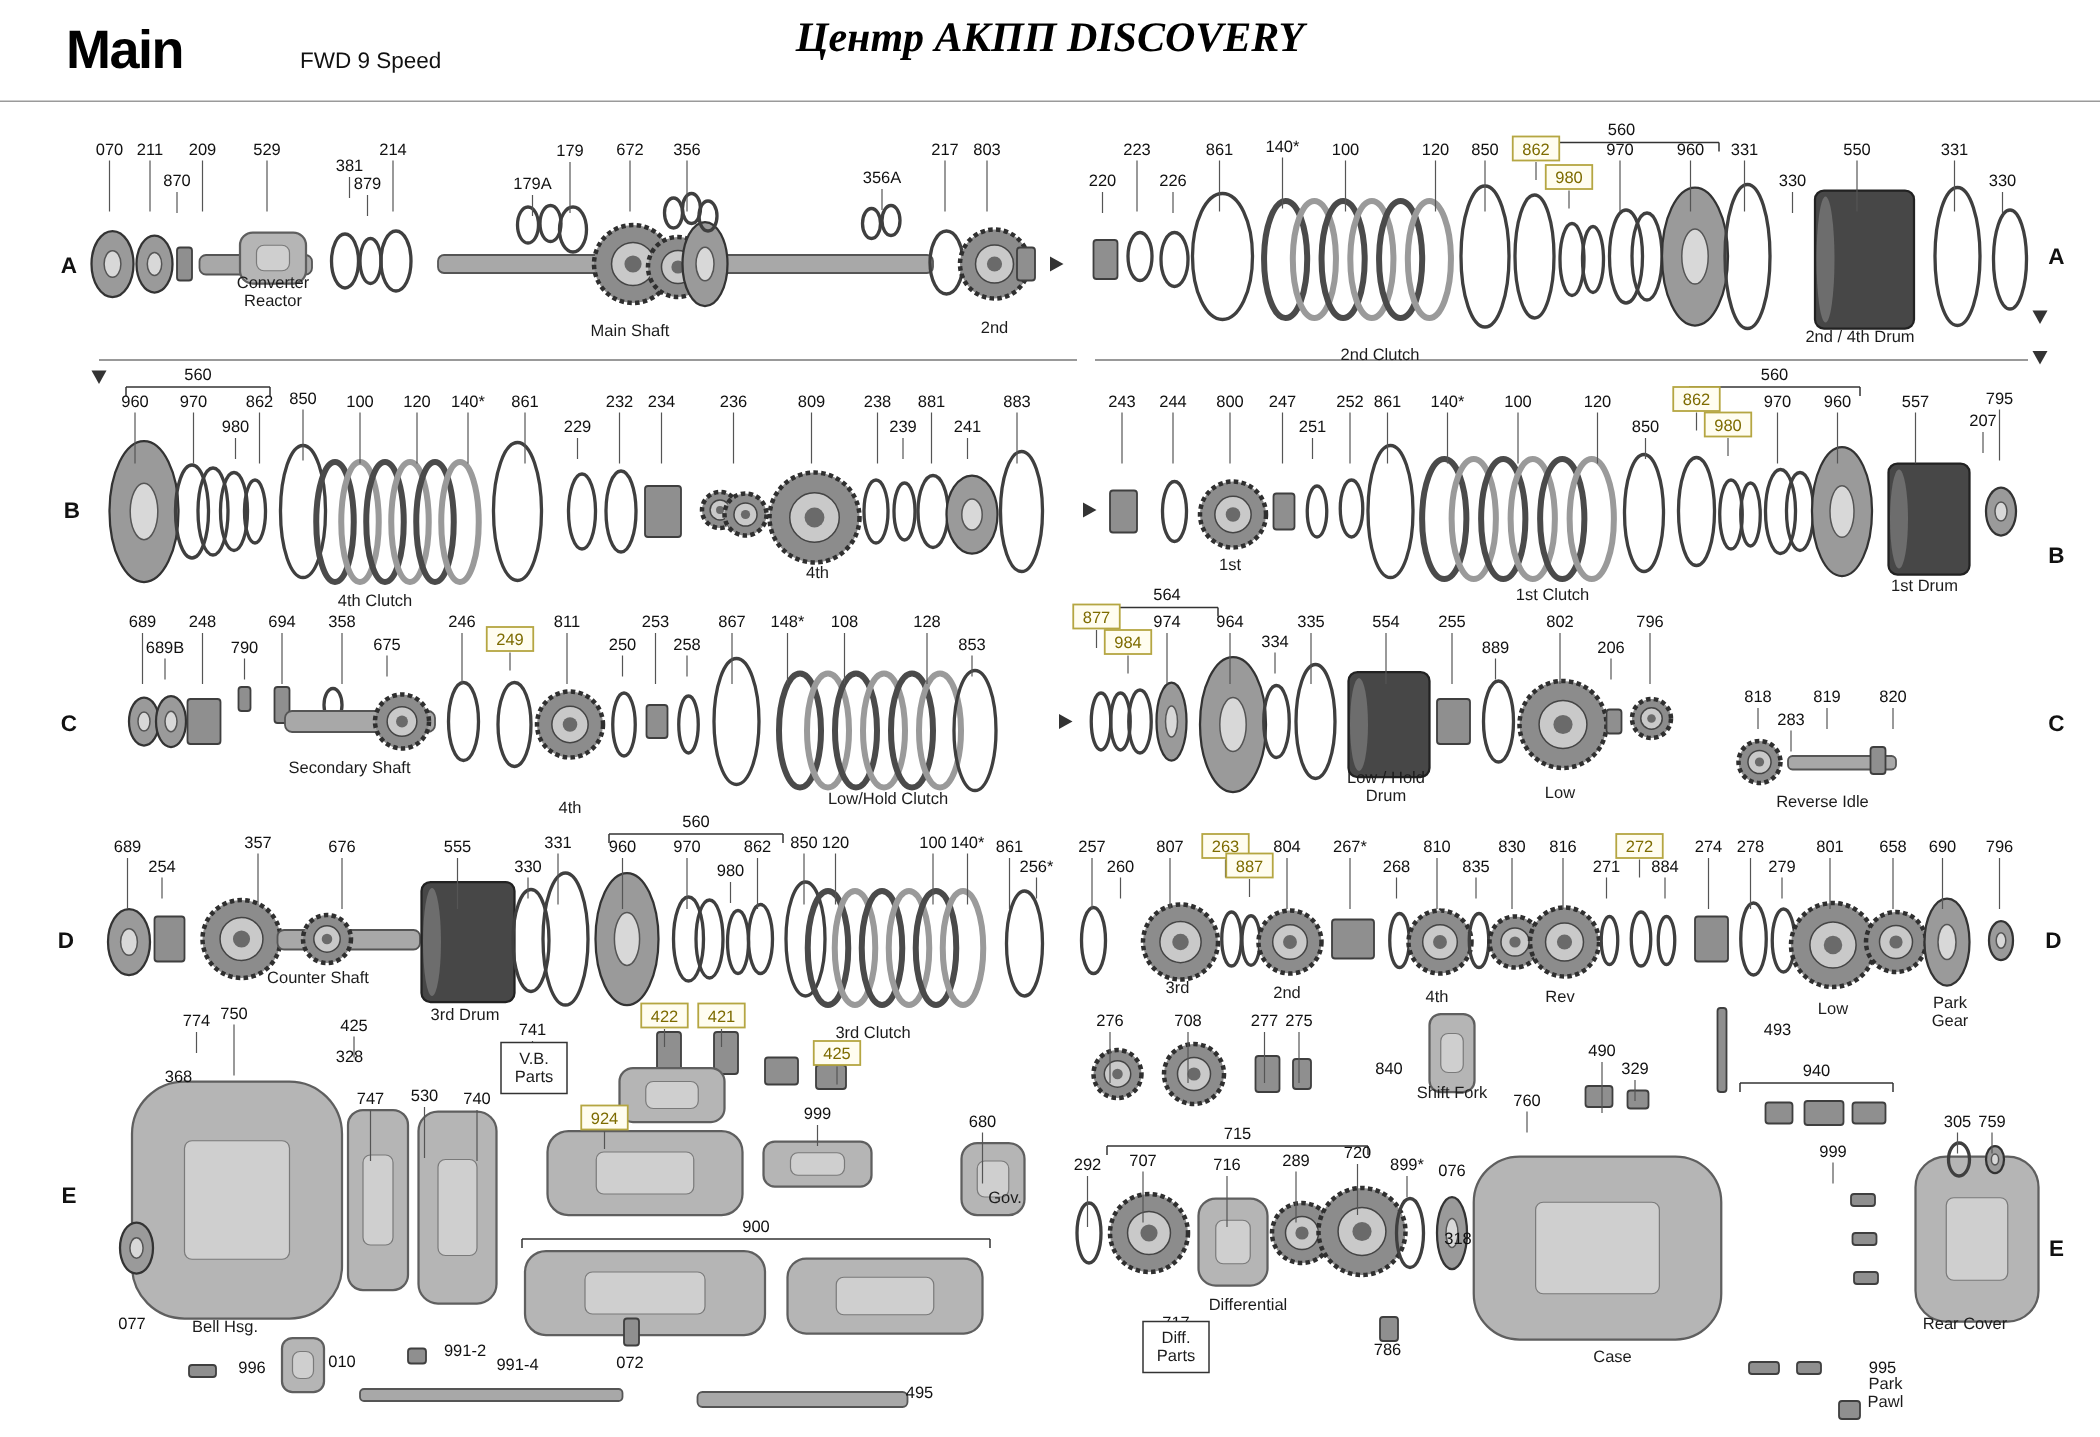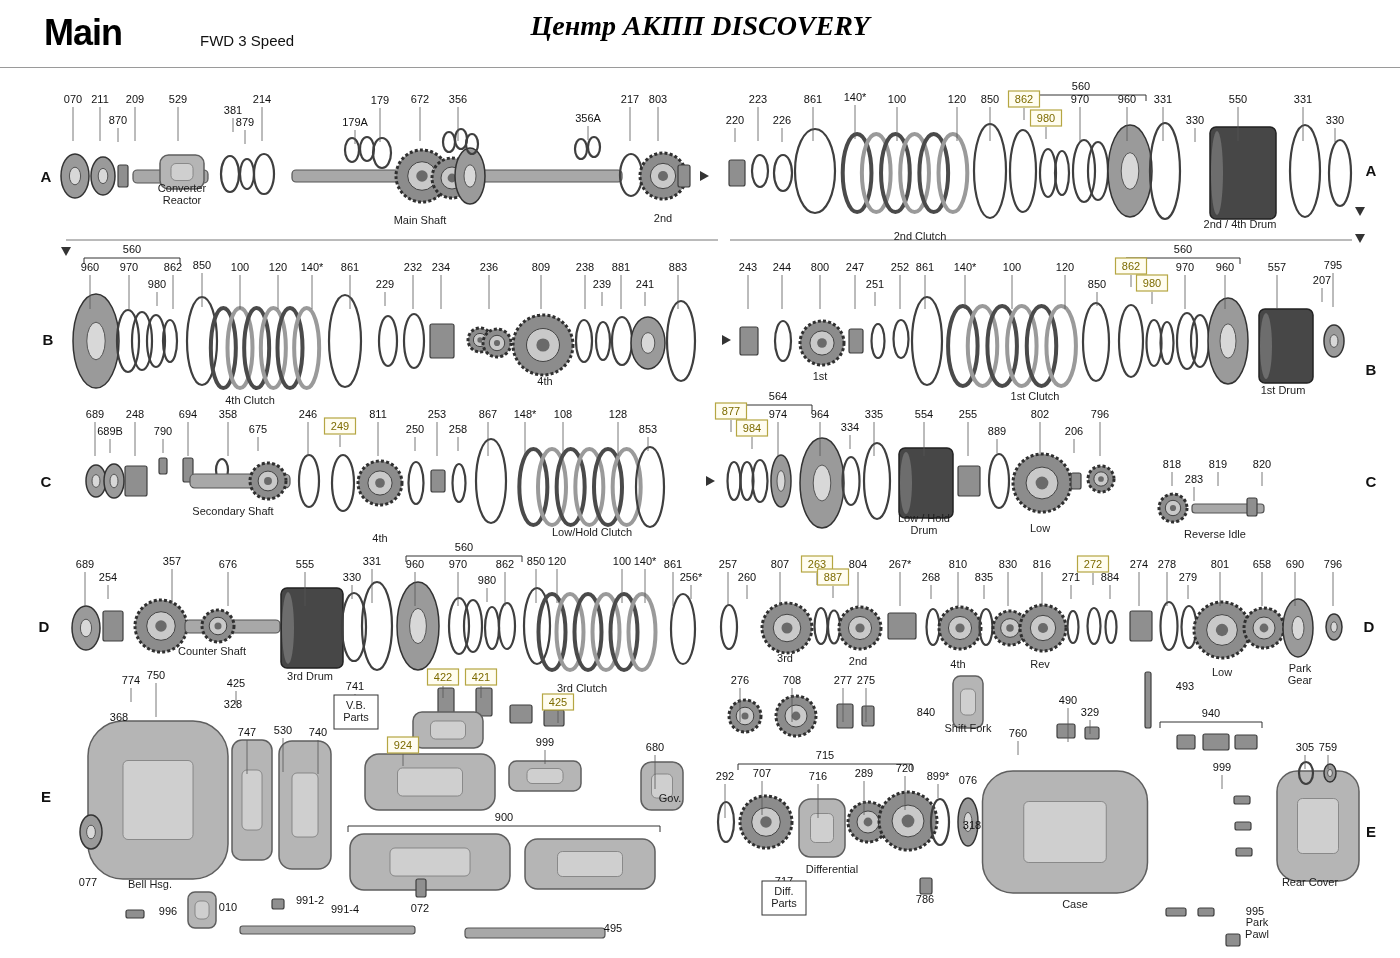--- a/index.html
+++ b/index.html
@@ -22,21 +22,21 @@
   .boxt{font-size:11px;}
   .tboxr{fill:#ffffff;stroke:#333;stroke-width:1;}
   .arrowp{fill:#333;}
 </style>
 </head>
 <body>
 
 <div class="page">
   <header class="hdr">
     <div class="brand">Main</div>
-    <div class="subtitle">FWD 3 Speed</div>
+    <div class="subtitle">FWD 9 Speed</div>
     <div class="title">Центр АКПП DISCOVERY</div>
   </header>
   <svg id="diagram-svg" viewBox="0 0 1400 958">
       <line x1="66" y1="240" x2="718" y2="240" class="conn"></line>
       <line x1="730" y1="240" x2="1352" y2="240" class="conn"></line>
       <g>
         <ellipse cx="75" cy="176" rx="14" ry="22" fill="#9a9a9a" stroke="#333" stroke-width="1.5"></ellipse>
         <ellipse cx="75" cy="176" rx="5.6" ry="8.8" fill="#d8d8d8" stroke="#555" stroke-width="1"></ellipse>
       </g>
       <g>

